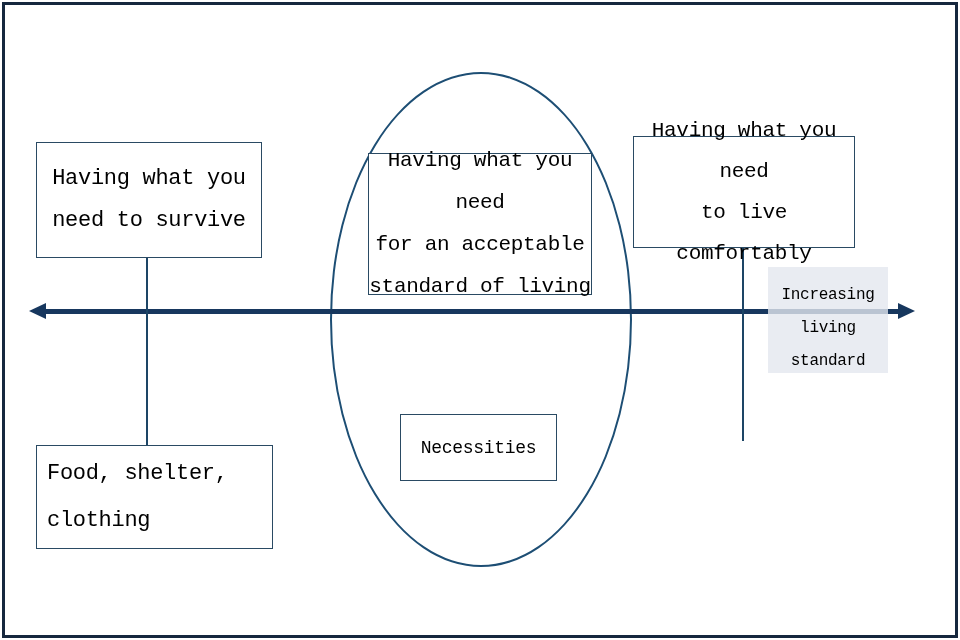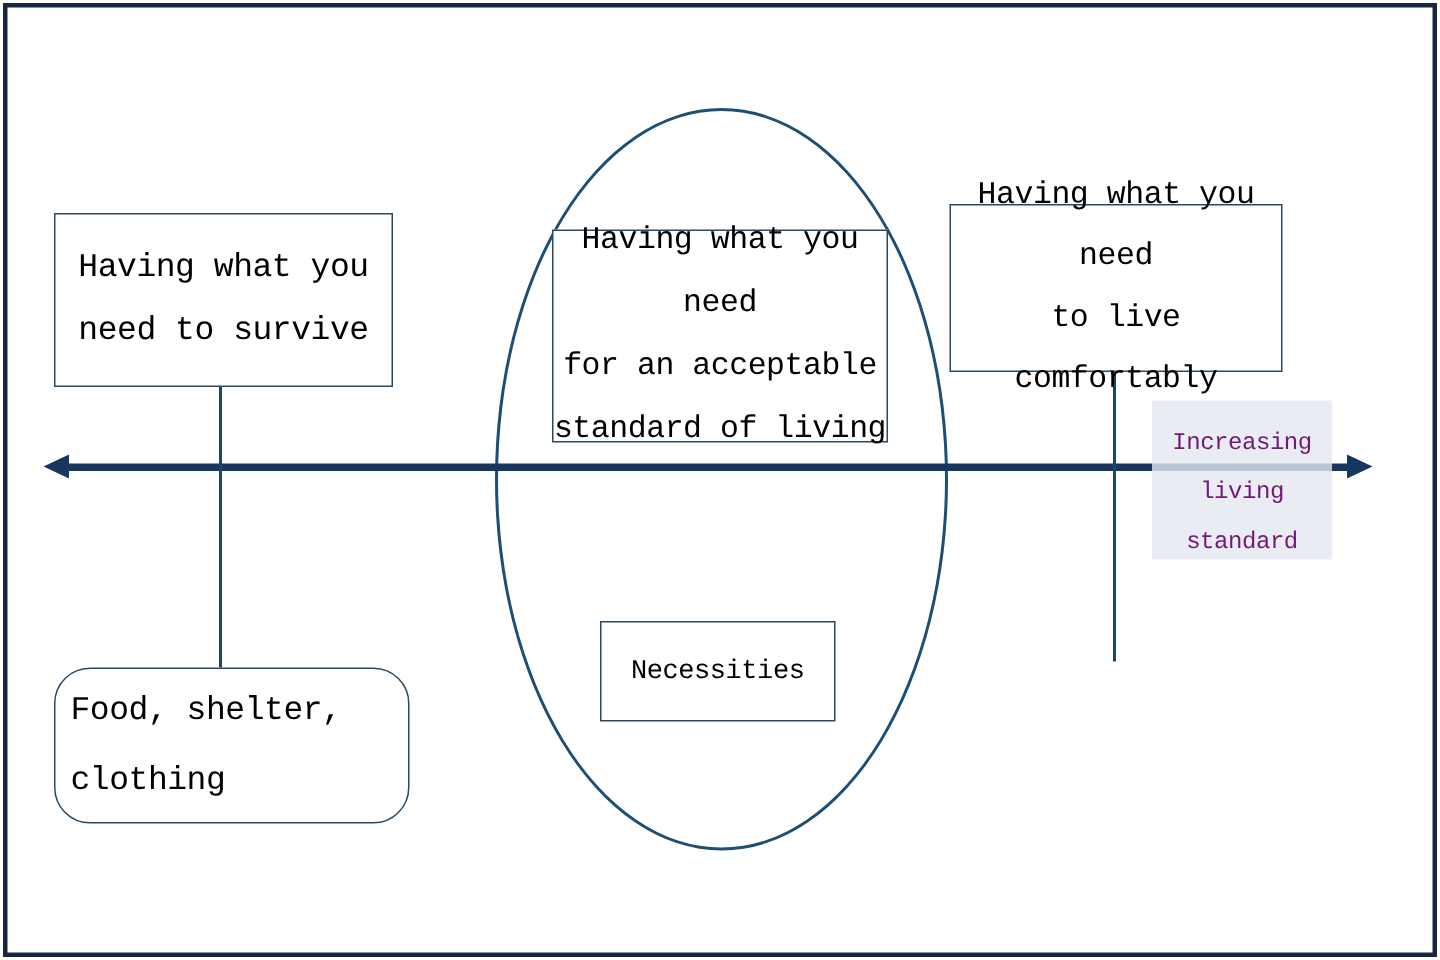--- a/index.html
+++ b/index.html
@@ -13,26 +13,26 @@
   .arrowhead.right{left:898px;top:303px;border-top:8px solid transparent;border-bottom:8px solid transparent;border-left:17px solid #17375e;}
   .vline{position:absolute;width:2px;background:#1d4566;z-index:2;}
   .vline.lft{left:146px;top:255px;height:190px;}
   .vline.rgt{left:742px;top:245px;height:196px;}
   .box{position:absolute;background:#ffffff;border:1px solid #2a4a63;display:flex;align-items:center;justify-content:center;
        text-align:center;white-space:pre-line;letter-spacing:-0.3px;z-index:3;}
   .box.survive{left:36px;top:142px;width:224px;height:114px;font-size:22px;line-height:42px;}
   .box.acceptable{left:368px;top:153px;width:222px;height:140px;font-size:21px;line-height:42px;}
   .box.comfortably{left:633px;top:136px;width:220px;height:110px;font-size:21px;line-height:41px;}
   .box.food{left:36px;top:445px;width:237px;height:104px;font-size:22px;line-height:47px;
-            justify-content:flex-start;text-align:left;padding-left:10px;box-sizing:border-box;border-radius:24px;}
+            justify-content:flex-start;text-align:left;padding-left:10px;box-sizing:border-box;}
   .box.necessities{left:400px;top:414px;width:155px;height:65px;font-size:18px;}
   .box.luxuries{left:626px;top:441px;width:257px;height:115px;font-size:22px;line-height:46px;}
   .axis-label{position:absolute;left:768px;top:267px;width:120px;height:106px;background:rgba(228,231,239,0.80);z-index:4;}
   .axis-label .txt{position:absolute;left:0;top:12px;width:100%;text-align:center;font-size:16px;line-height:33px;
-                   white-space:pre-line;letter-spacing:-0.3px;z-index:5;color:#701a75;}
+                   white-space:pre-line;letter-spacing:-0.3px;z-index:5;color:#000000;}
 </style>
 </head>
 <body>
 
 <div class="canvas">
 
   <div class="frame"></div>
 
   <div class="ellipse"></div>
 

